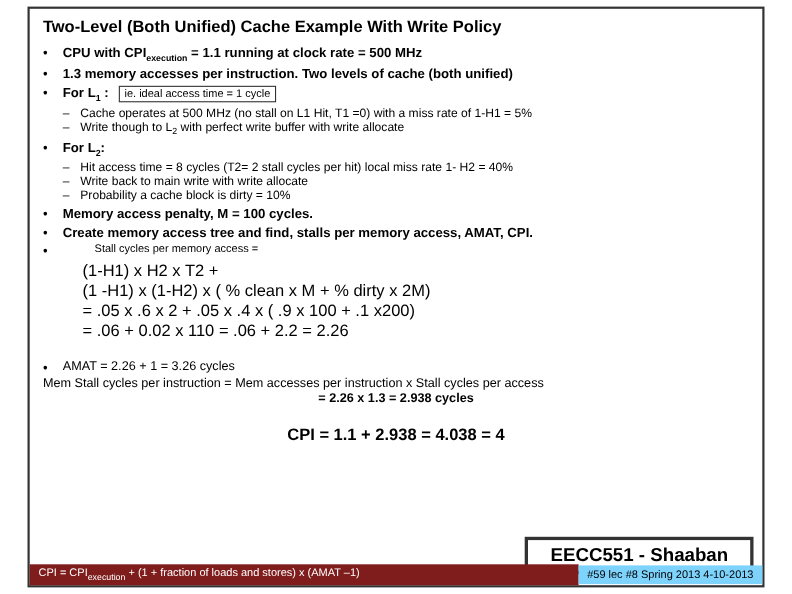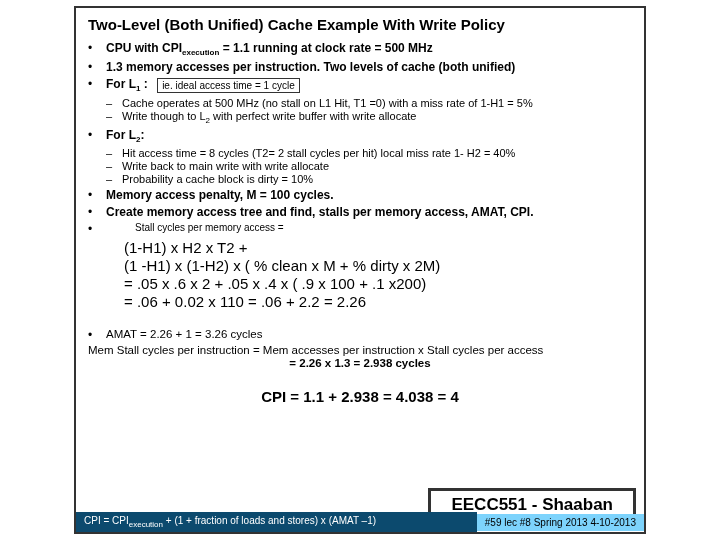--- a/index.html
+++ b/index.html
@@ -5,21 +5,21 @@
     * { margin: 0; padding: 0; box-sizing: border-box; }
     body {
       width: 720px;
       height: 540px;
       background: #fff;
       font-family: Arial, sans-serif;
       font-size: 12px;
       overflow: hidden;
     }
     .outer {
-      width: 572px;
+      width: 670px;
       height: 528px;
       margin: 6px auto;
       border: 2px solid #333;
       padding: 8px 12px;
       position: relative;
     }
     .title {
       font-size: 15px;
       font-weight: bold;
       margin-bottom: 8px;
@@ -86,21 +86,21 @@
     .bottom-bar {
       position: absolute;
       bottom: 0px;
       left: 0;
       right: 0;
       display: flex;
       align-items: center;
       justify-content: space-between;
     }
     .bottom-left {
-      background: #0c4a6e;
+      background: #7f1d1d;
       color: #fff;
       font-size: 10px;
       padding: 3px 8px;
       flex: 1;
     }
     .bottom-right {
       background: #7dd3fc;
       font-size: 10px;
       padding: 3px 8px;
       text-align: right;

